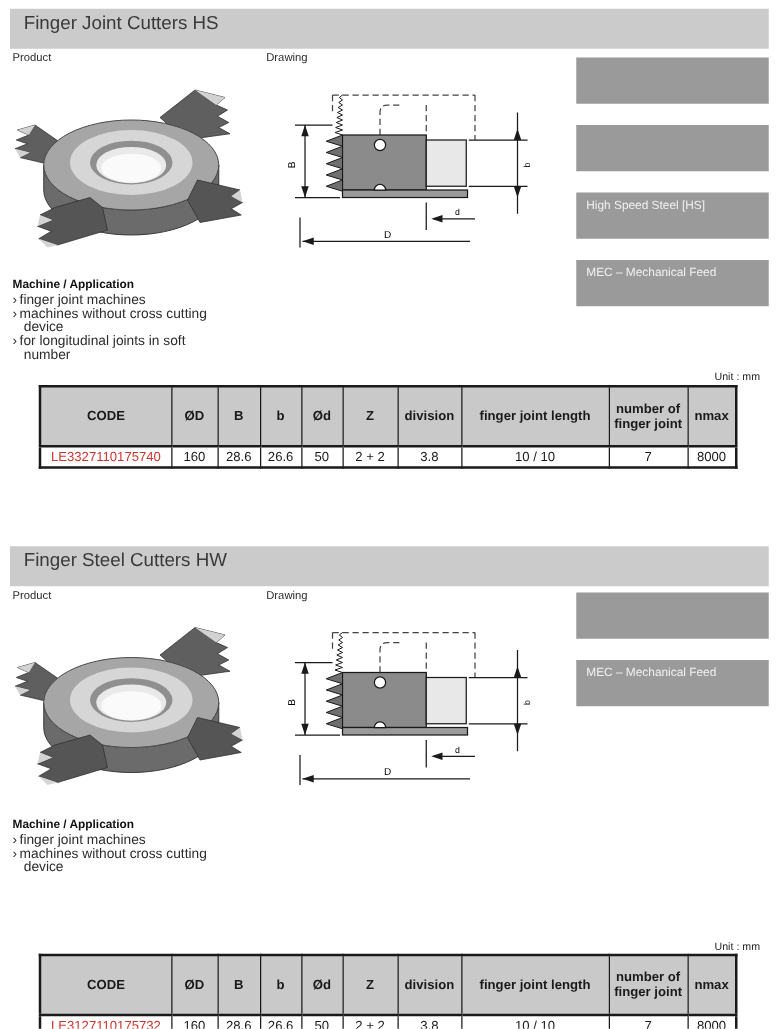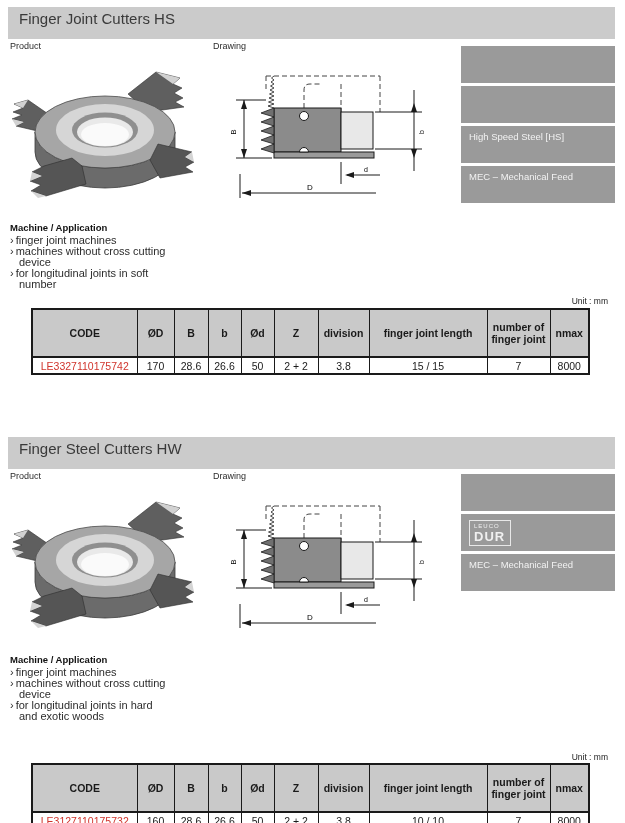--- a/index.html
+++ b/index.html
@@ -12,21 +12,21 @@
 
   
   .title-bar {
     left:8px; width:607px; height:32px; background:#cbcbcb;
     color:#3a3a3a; font-size:15px; line-height:24px; padding-left:11px;
   }
 
   .small-label { font-size:9px; color:#2c2c2c; }
 
   
-  .sidebar { left:461px; width:154px; display:flex; flex-direction:column; gap:3px; }
+  .sidebar { left:461px; width:154px; display:flex; flex-direction:column; gap:17px; }
   .sbox {
     height:37px; background:#9a9a9a; color:#f2f2f2;
     font-size:9.5px; padding:5px 8px; line-height:12px;
   }
   .logo {
     border:1px solid #e8e8e8; width:42px; padding:2px 4px 1px 4px;
     color:#f0f0f0; text-align:left; margin-top:1px;
   }
   .logo-top { font-size:6px; letter-spacing:1px; line-height:7px; }
   .logo-bottom { font-size:13px; font-weight:bold; letter-spacing:1px; line-height:14px; }
@@ -175,28 +175,28 @@
       <th>Ød</th>
       <th>Z</th>
       <th>division</th>
       <th>finger joint length</th>
       <th>number of finger joint</th>
       <th>nmax</th>
     </tr>
   </thead>
   <tbody>
     <tr>
-      <td class="code-cell">LE3327110175742</td>
-      <td>170</td>
+      <td class="code-cell">LE3327110175740</td>
+      <td>160</td>
       <td>28.6</td>
       <td>26.6</td>
       <td>50</td>
       <td>2 + 2</td>
       <td>3.8</td>
-      <td>15 / 15</td>
+      <td>10 / 10</td>
       <td>7</td>
       <td>8000</td>
     </tr>
   </tbody>
 </table>
 
 <div class="abs title-bar" style="top:437px">Finger Steel Cutters HW</div>
 
 <div class="abs small-label" style="left:10px; top:471px">Product</div>
 <div class="abs small-label" style="left:213px; top:471px">Drawing</div>
@@ -269,34 +269,27 @@
   <g stroke="#1a1a1a" stroke-width="1">
     <path d="M12 112 V136"></path>
       <path d="M148 131 H14"></path>
   </g>
   <polygon points="14,131 23,128 23,134" fill="#1a1a1a"></polygon>
   <text x="82" y="128" font-size="8" text-anchor="middle">D</text>
 </svg>
 
 <div class="abs sidebar" style="top:474px">
   <div class="sbox"></div>
-  <div class="sbox">
-    <div class="logo">
-      <div class="logo-top">LEUCO</div>
-      <div class="logo-bottom">DUR</div>
-    </div>
-  </div>
   <div class="sbox"><span>MEC – Mechanical Feed</span></div>
 </div>
 
 <div class="abs machine" style="top:654px">
   <div class="machine-title">Machine / Application</div>
   <div class="bullet"><span class="marker">›</span><span>finger joint machines</span></div>
   <div class="bullet"><span class="marker">›</span><span>machines without cross cutting device</span></div>
-  <div class="bullet"><span class="marker">›</span><span>for longitudinal joints in hard and exotic woods</span></div>
 </div>
 
 <div class="abs unit-label" style="top:752px">Unit : mm</div>
 <table class="abs spec" style="top:763px">
   <colgroup>
     <col style="width:105px">
       <col style="width:37px">
       <col style="width:34px">
       <col style="width:33px">
       <col style="width:33px">

